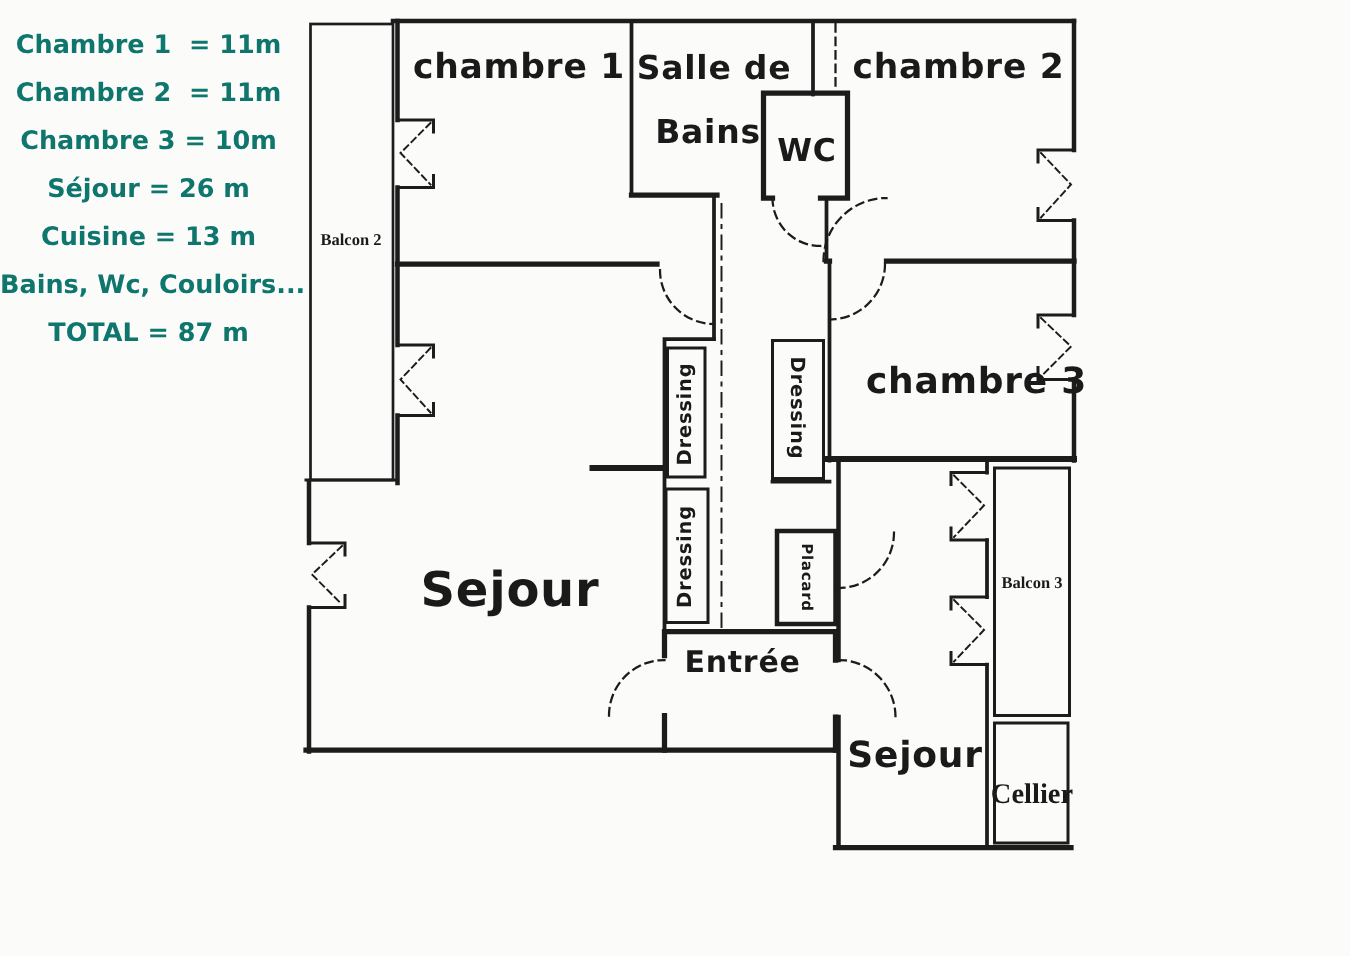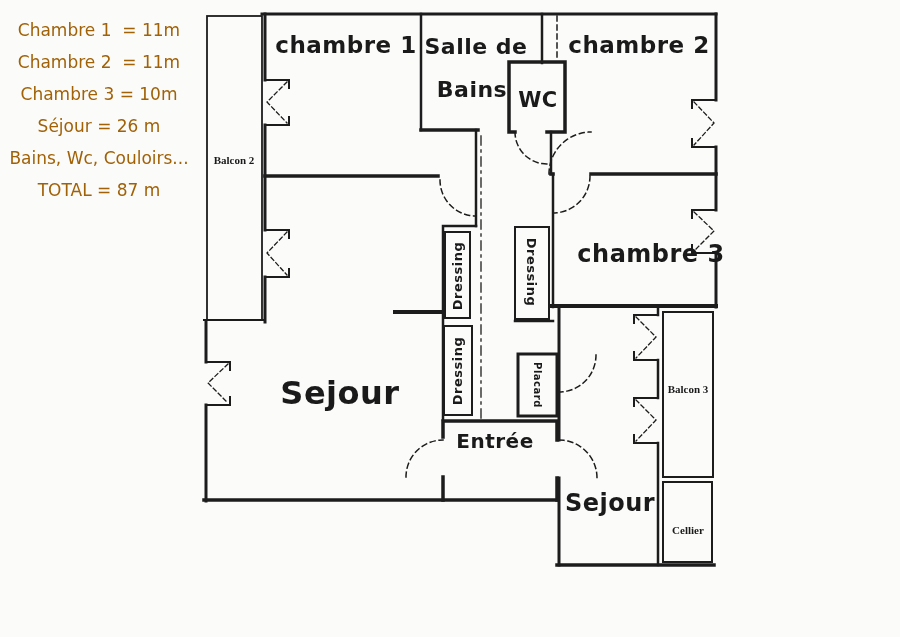--- a/index.html
+++ b/index.html
@@ -1,37 +1,38 @@
 <!DOCTYPE html>
 <html><head>
 <meta charset="utf-8">
 <style>
   html,body{margin:0;padding:0;background:#fbfbfa;}
   .page{position:relative;width:900px;height:637px;background:#fbfbfa;overflow:hidden;
         font-family:"DejaVu Sans","Liberation Sans",sans-serif;color:#141414;}
   .legend{position:absolute;left:0;top:14px;width:198px;text-align:center;}
-  .legend-line{font-weight:normal;font-size:17px;line-height:32px;white-space:pre;color:#a16207;}
+  .legend-line{font-weight:bold;font-size:17px;line-height:32px;white-space:pre;color:#0f766e;}
   .plan{position:absolute;left:0;top:0;width:900px;height:637px;}
   svg{position:absolute;left:0;top:0;}
   .lbl{position:absolute;transform:translate(-50%,-50%);white-space:nowrap;
        font-weight:bold;color:#1a1a1a;letter-spacing:.5px;}
   .rot-ccw{transform:translate(-50%,-50%) rotate(-90deg);}
   .rot-cw{transform:translate(-50%,-50%) rotate(90deg);}
   .serif{font-family:"Liberation Serif","DejaVu Serif",serif;letter-spacing:0;}
 </style>
 </head>
 <body>
 
 <div class="page">
 
   <div class="legend">
     <div class="legend-line">Chambre 1  = 11m</div>
     <div class="legend-line">Chambre 2  = 11m</div>
     <div class="legend-line">Chambre 3 = 10m</div>
     <div class="legend-line">Séjour = 26 m</div>
+    <div class="legend-line">Cuisine = 13 m</div>
     <div class="legend-line">Bains, Wc, Couloirs...</div>
     <div class="legend-line">TOTAL = 87 m</div>
   </div>
 
   <div class="plan">
     <svg width="900" height="637" viewBox="0 0 900 637">
       <g stroke="#1c1c1c" fill="none" stroke-linecap="square">
 
         <g>
           <path stroke-width="3" d="M262 14 H716"></path>
@@ -128,15 +129,15 @@
     <div class="lbl" style="left:639px;top:45px;font-size:23px;">chambre 2</div>
     <div class="lbl" style="left:629px;top:254px;font-size:24px;padding-left:44px;">chambre 3</div>
     <div class="lbl rot-ccw" style="left:457px;top:276px;font-size:13px;">Dressing</div>
     <div class="lbl rot-cw" style="left:531px;top:272px;font-size:13px;">Dressing</div>
     <div class="lbl rot-ccw" style="left:457px;top:371px;font-size:13px;">Dressing</div>
     <div class="lbl rot-cw" style="left:537px;top:385px;font-size:10px;">Placard</div>
     <div class="lbl" style="left:340px;top:393px;font-size:32px;">Sejour</div>
     <div class="lbl" style="left:495px;top:441px;font-size:20px;">Entrée</div>
     <div class="lbl" style="left:610px;top:503px;font-size:24px;">Sejour</div>
     <div class="lbl serif" style="left:688px;top:389px;font-size:11px;">Balcon 3</div>
-    <div class="lbl serif" style="left:688px;top:530px;font-size:11px;">Cellier</div>
+    <div class="lbl serif" style="left:688px;top:530px;font-size:19px;">Cellier</div>
   </div>
 </div>
 
 </body></html>

